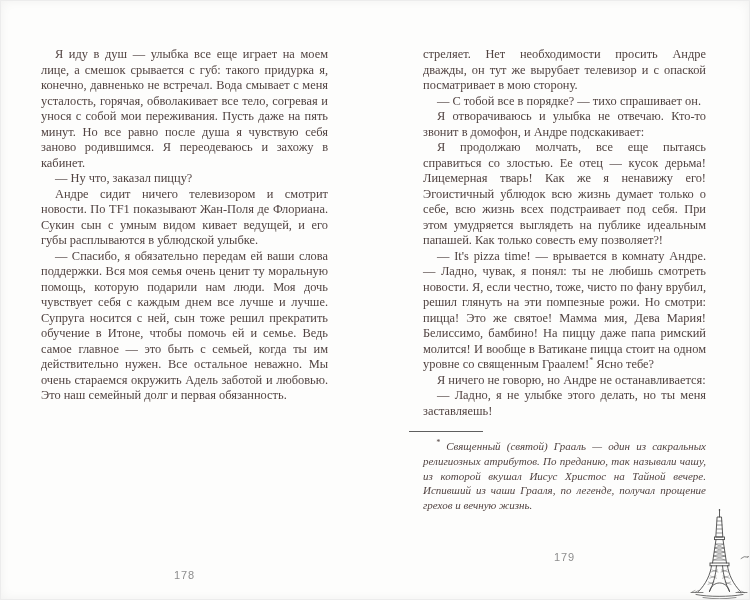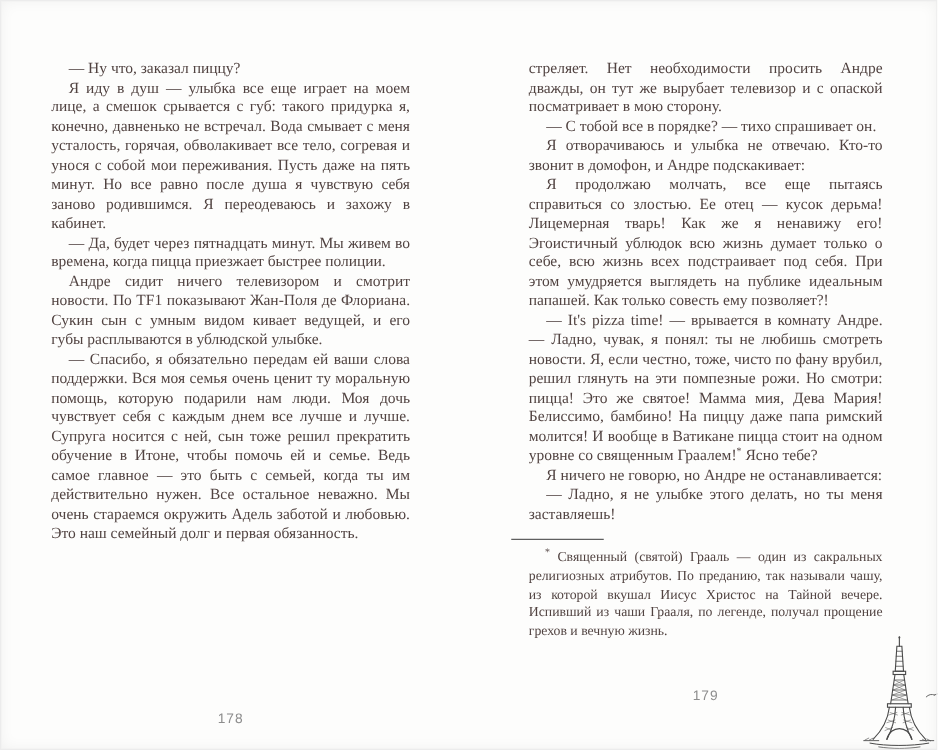--- a/index.html
+++ b/index.html
@@ -14,40 +14,39 @@
   .page{
     position:absolute;top:47px;font-size:12.4px;line-height:15.5px;
     text-align:justify;hyphens:auto;-webkit-hyphens:auto;color:#514341;
   }
   .page.left{left:41px;width:287px;}
   .page.right{left:423px;width:283px;}
   .para{margin:0;}
   .para.ind{text-indent:14px;}
   sup{font-size:8px;line-height:0;vertical-align:super;}
   .footnote-rule{width:74px;height:1px;background:#5f5f5f;margin:12px 0 7px -14px;}
-  .footnote-text{margin:0;font-size:11px;line-height:14.8px;text-indent:13px;text-align:justify;}
+  .footnote-text{margin:0;font-size:11px;line-height:14.8px;text-indent:13px;text-align:justify;font-style:italic;}
   .pagenum{
     position:absolute;top:551px;text-align:center;
     font-family:"Liberation Sans","DejaVu Sans",sans-serif;
     font-size:11px;letter-spacing:.8px;color:#8d8d8d;
   }
   .pagenum.left{left:41px;width:287px;margin-top:18px;}
   .pagenum.right{left:423px;width:283px;}
   .tower{position:absolute;left:689px;top:508px;width:60px;height:92px;}
   .bird{position:absolute;left:740px;top:549px;width:12px;height:10px;}
 </style>
 </head>
 <body>
 
 <div class="screen">
 
   <div class="page left">
+      <p class="para ind">Я иду в душ — улыбка все еще играет на моем лице, а смешок срывается с губ: такого придурка я, конечно, давненько не встречал. Вода смывает с меня усталость, горячая, обволакивает все тело, согревая и унося с собой мои переживания. Пусть даже на пять минут. Но все равно после душа я чувствую себя заново родившимся. Я переодеваюсь и захожу в кабинет.</p>
       <p class="para ind">— Ну что, заказал пиццу?</p>
-      <p class="para ind">Я иду в душ — улыбка все еще играет на моем лице, а смешок срывается с губ: такого придурка я, конечно, давненько не встречал. Вода смывает с меня усталость, горячая, обволакивает все тело, согревая и унося с собой мои переживания. Пусть даже на пять минут. Но все равно после душа я чувствую себя заново родившимся. Я переодеваюсь и захожу в кабинет.</p>
-      <p class="para ind">— Да, будет через пятнадцать минут. Мы живем во времена, когда пицца приезжает быстрее полиции.</p>
       <p class="para ind">Андре сидит ничего телевизором и смотрит новости. По TF1 показывают Жан-Поля де Флориана. Сукин сын с умным видом кивает ведущей, и его губы расплываются в ублюдской улыбке.</p>
       <p class="para ind">— Спасибо, я обязательно передам ей ваши слова поддержки. Вся моя семья очень ценит ту моральную помощь, которую подарили нам люди. Моя дочь чувствует себя с каждым днем все лучше и лучше. Супруга носится с ней, сын тоже решил прекратить обучение в Итоне, чтобы помочь ей и семье. Ведь самое главное — это быть с семьей, когда ты им действительно нужен. Все остальное неважно. Мы очень стараемся окружить Адель заботой и любовью. Это наш семейный долг и первая обязанность.</p>
     </div>
 
   <div class="page right">
     <div>
         <p class="para">стреляет. Нет необходимости просить Андре дважды, он тут же вырубает телевизор и с опаской посматривает в мою сторону.</p>
         <p class="para ind">— С тобой все в порядке? — тихо спрашивает он.</p>
         <p class="para ind">Я отворачиваюсь и улыбка не отвечаю. Кто-то звонит в домофон, и Андре подскакивает:</p>
         <p class="para ind">Я продолжаю молчать, все еще пытаясь справиться со злостью. Ее отец — кусок дерьма! Лицемерная тварь! Как же я ненавижу его! Эгоистичный ублюдок всю жизнь думает только о себе, всю жизнь всех подстраивает под себя. При этом умудряется выглядеть на публике идеальным папашей. Как только совесть ему позволяет?!</p>

